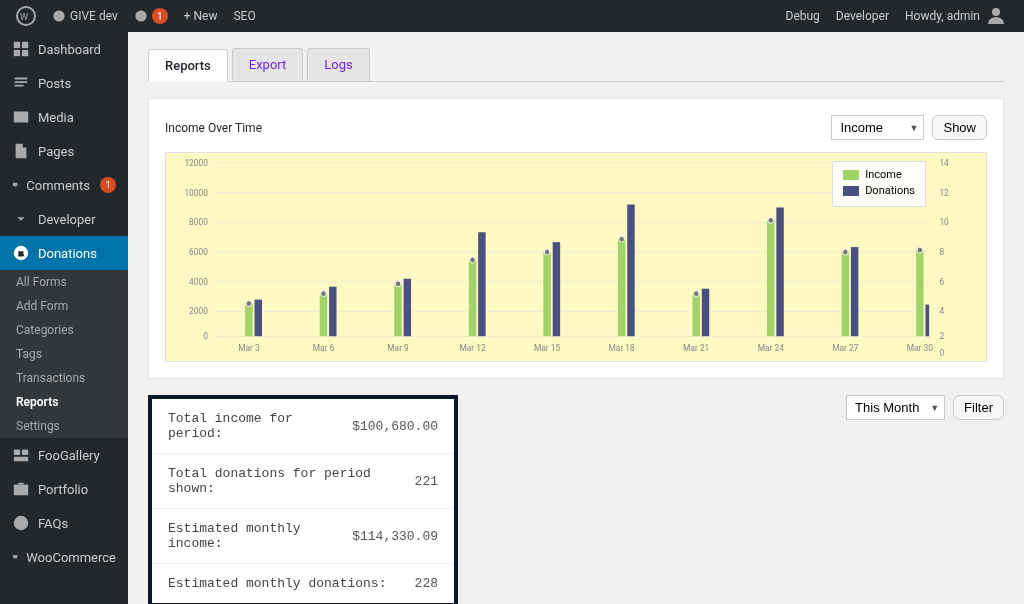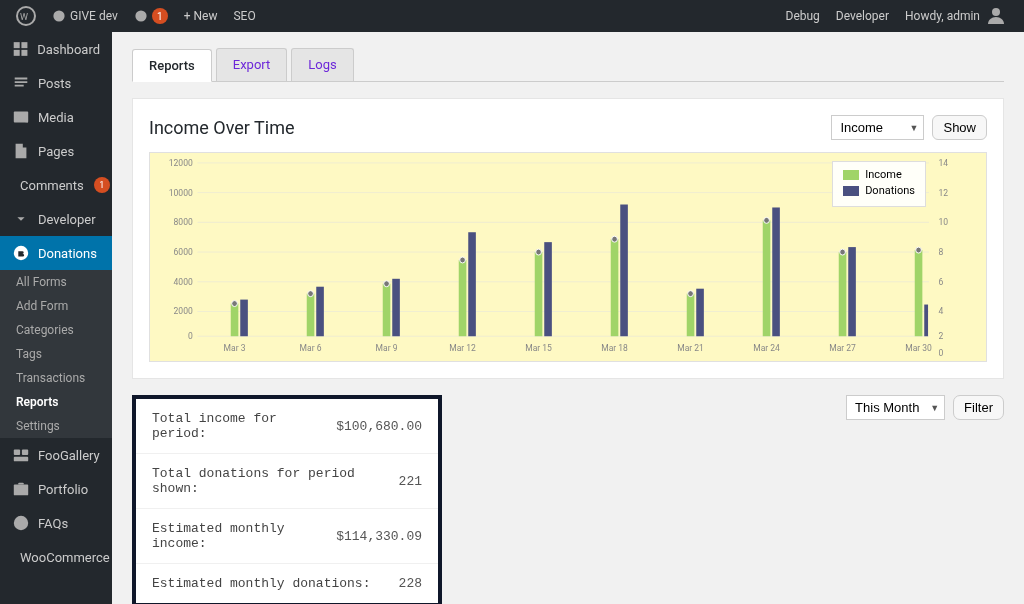--- a/index.html
+++ b/index.html
@@ -41,21 +41,21 @@
       display: inline-flex;
       align-items: center;
       justify-content: center;
     }
 
     
     .layout { display: flex; flex: 1; overflow: hidden; }
 
     
     #sidebar {
-      width: 112px;
+      width: 128px;
       background: #23282d;
       flex-shrink: 0;
       overflow-y: auto;
       overflow-x: hidden;
     }
     .sidebar-item {
       display: flex;
       align-items: center;
       gap: 8px;
       padding: 8px 12px;
@@ -134,21 +134,21 @@
       border: 1px solid #e5e5e5;
       padding: 16px;
       margin-bottom: 16px;
     }
     .chart-header {
       display: flex;
       align-items: center;
       justify-content: space-between;
       margin-bottom: 12px;
     }
-    .chart-title { font-size: 18px; font-weight: 400; color: #23282d; }
+    .chart-title { font-size: 12px; font-weight: 400; color: #23282d; }
     .chart-controls { display: flex; align-items: center; gap: 8px; }
     .chart-select {
       padding: 4px 24px 4px 8px;
       border: 1px solid #ccc;
       background: #fff;
       font-size: 13px;
       appearance: none;
       -webkit-appearance: none;
       cursor: pointer;
       position: relative;

